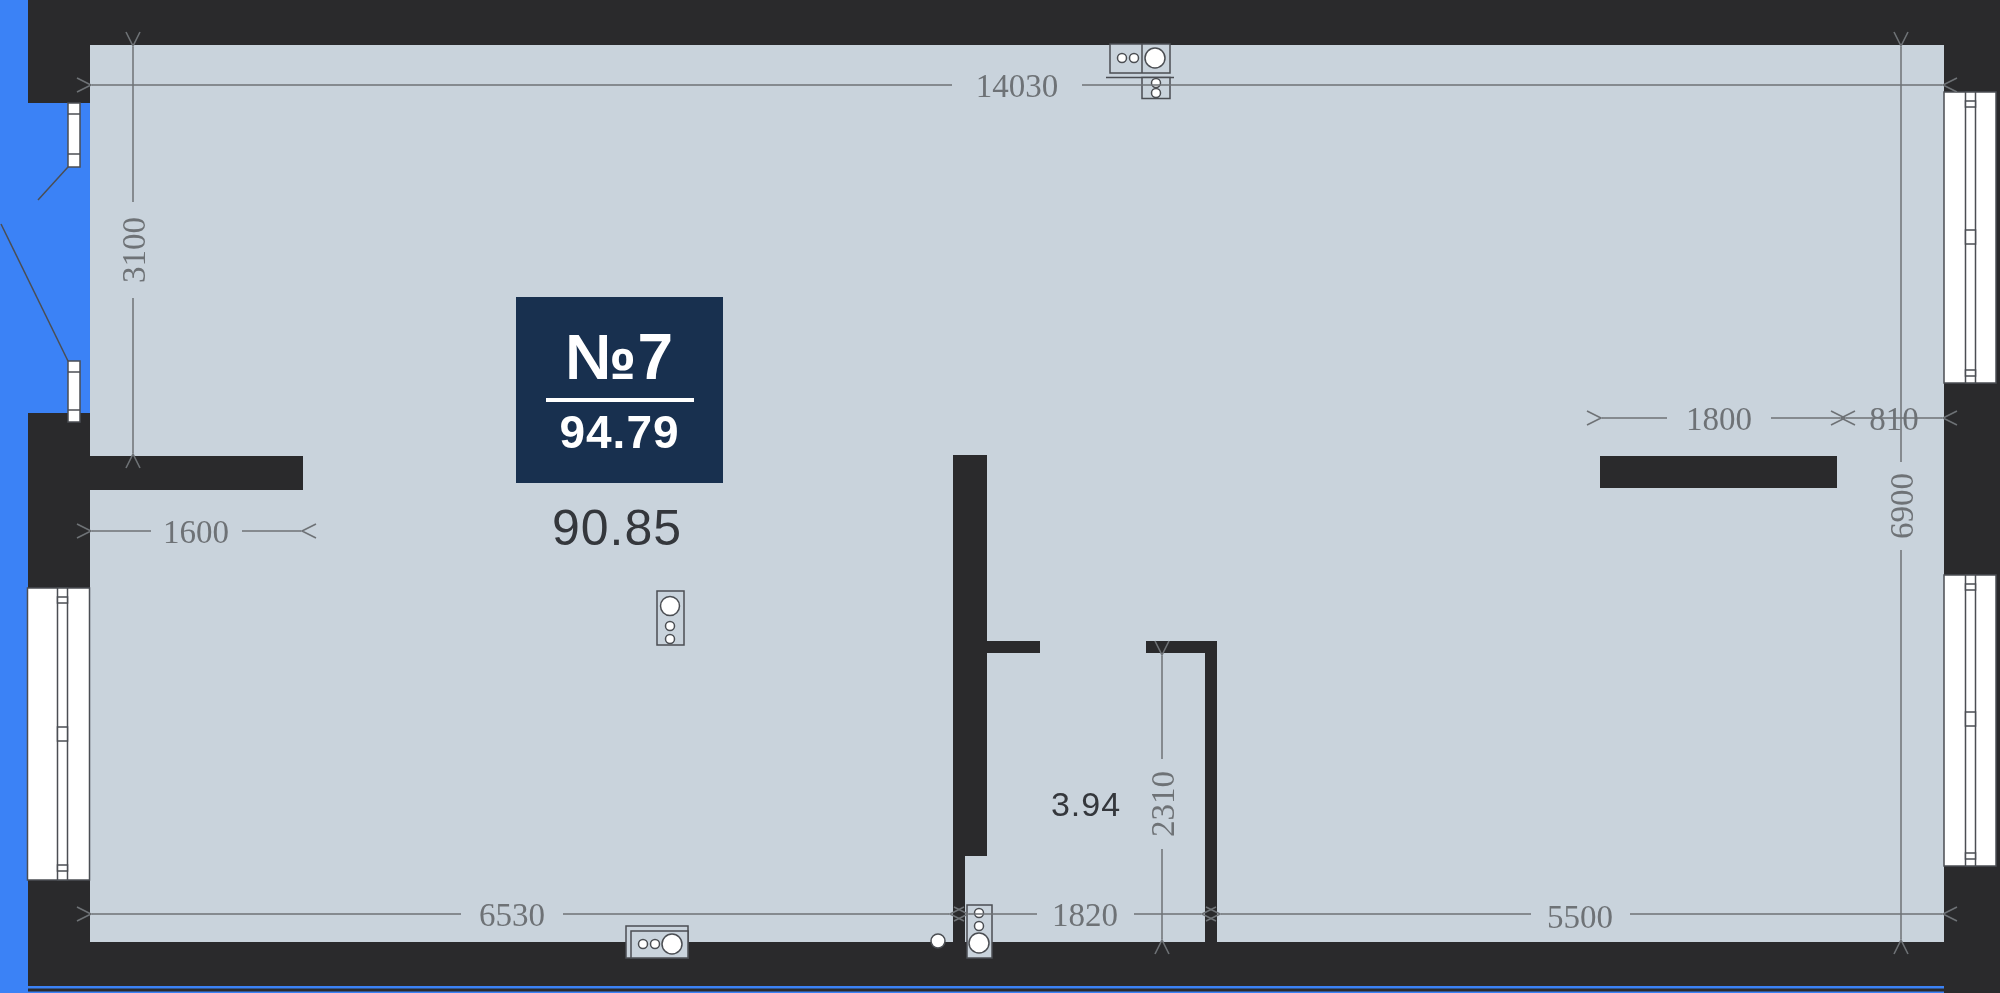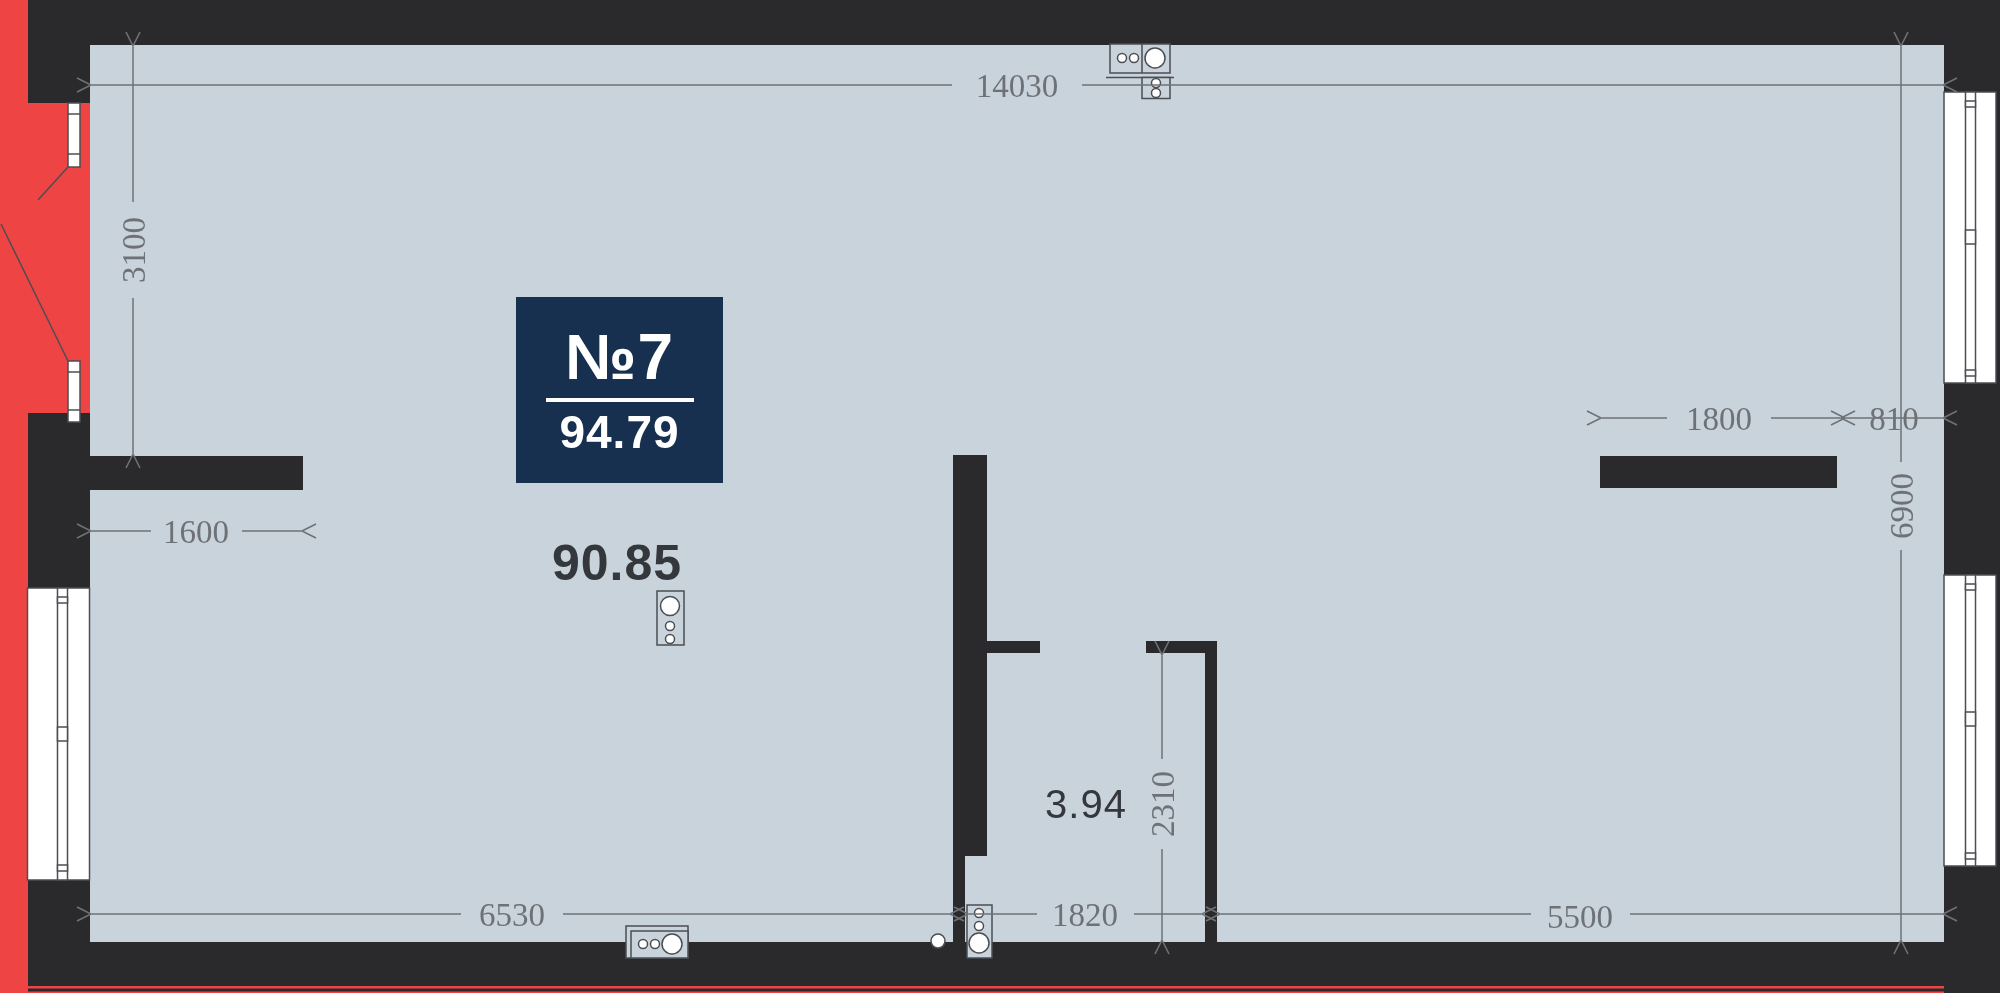--- a/index.html
+++ b/index.html
@@ -1,38 +1,38 @@
 <!DOCTYPE html>
 <html><head>
 <meta charset="utf-8">
 <style>
   html,body{margin:0;padding:0;background:#ffffff;}
   .plan-wrap{
-    position:relative;width:2000px;height:993px;background:#ef4444;overflow:hidden;
+    position:relative;width:2000px;height:993px;background:#3b82f6;overflow:hidden;
     font-family:"Liberation Sans","DejaVu Sans",sans-serif;
   }
   .plan-svg{position:absolute;left:0;top:0;}
   .dim-text{
     font-family:"Liberation Serif","DejaVu Serif",serif;
     font-size:33px;fill:#6e7276;
   }
   .badge{
     position:absolute;left:516px;top:297px;width:207px;height:186px;
     background:#18304f;color:#ffffff;
     display:flex;flex-direction:column;align-items:center;justify-content:center;
   }
   .badge-number{font-size:64px;font-weight:700;line-height:1;letter-spacing:1px;}
   .badge-line{width:148px;height:4px;background:#ffffff;margin:9px 0 7px 0;}
   .badge-area{font-size:46px;font-weight:700;line-height:1;letter-spacing:1px;}
   .area-label{
     position:absolute;transform:translate(-50%,-50%);
     color:#34373c;letter-spacing:1px;white-space:nowrap;
   }
-  .area-main{left:617px;top:563px;font-size:50px;font-weight:bold;}
-  .area-hall{left:1086px;top:804px;font-size:40px;}
+  .area-main{left:617px;top:528px;font-size:50px;}
+  .area-hall{left:1086px;top:804px;font-size:34px;}
 </style>
 </head>
 <body>
 
 <div class="plan-wrap">
 
   <svg class="plan-svg" width="2000" height="993" viewBox="0 0 2000 993">
     <defs>
       <marker id="arr" markerUnits="userSpaceOnUse" markerWidth="24" markerHeight="24" viewBox="0 0 24 24" refX="2" refY="12" orient="auto-start-reverse">
         <path d="M17 5 L3 12 L17 19" fill="none" stroke="#6e7276" stroke-width="1.6"></path>

